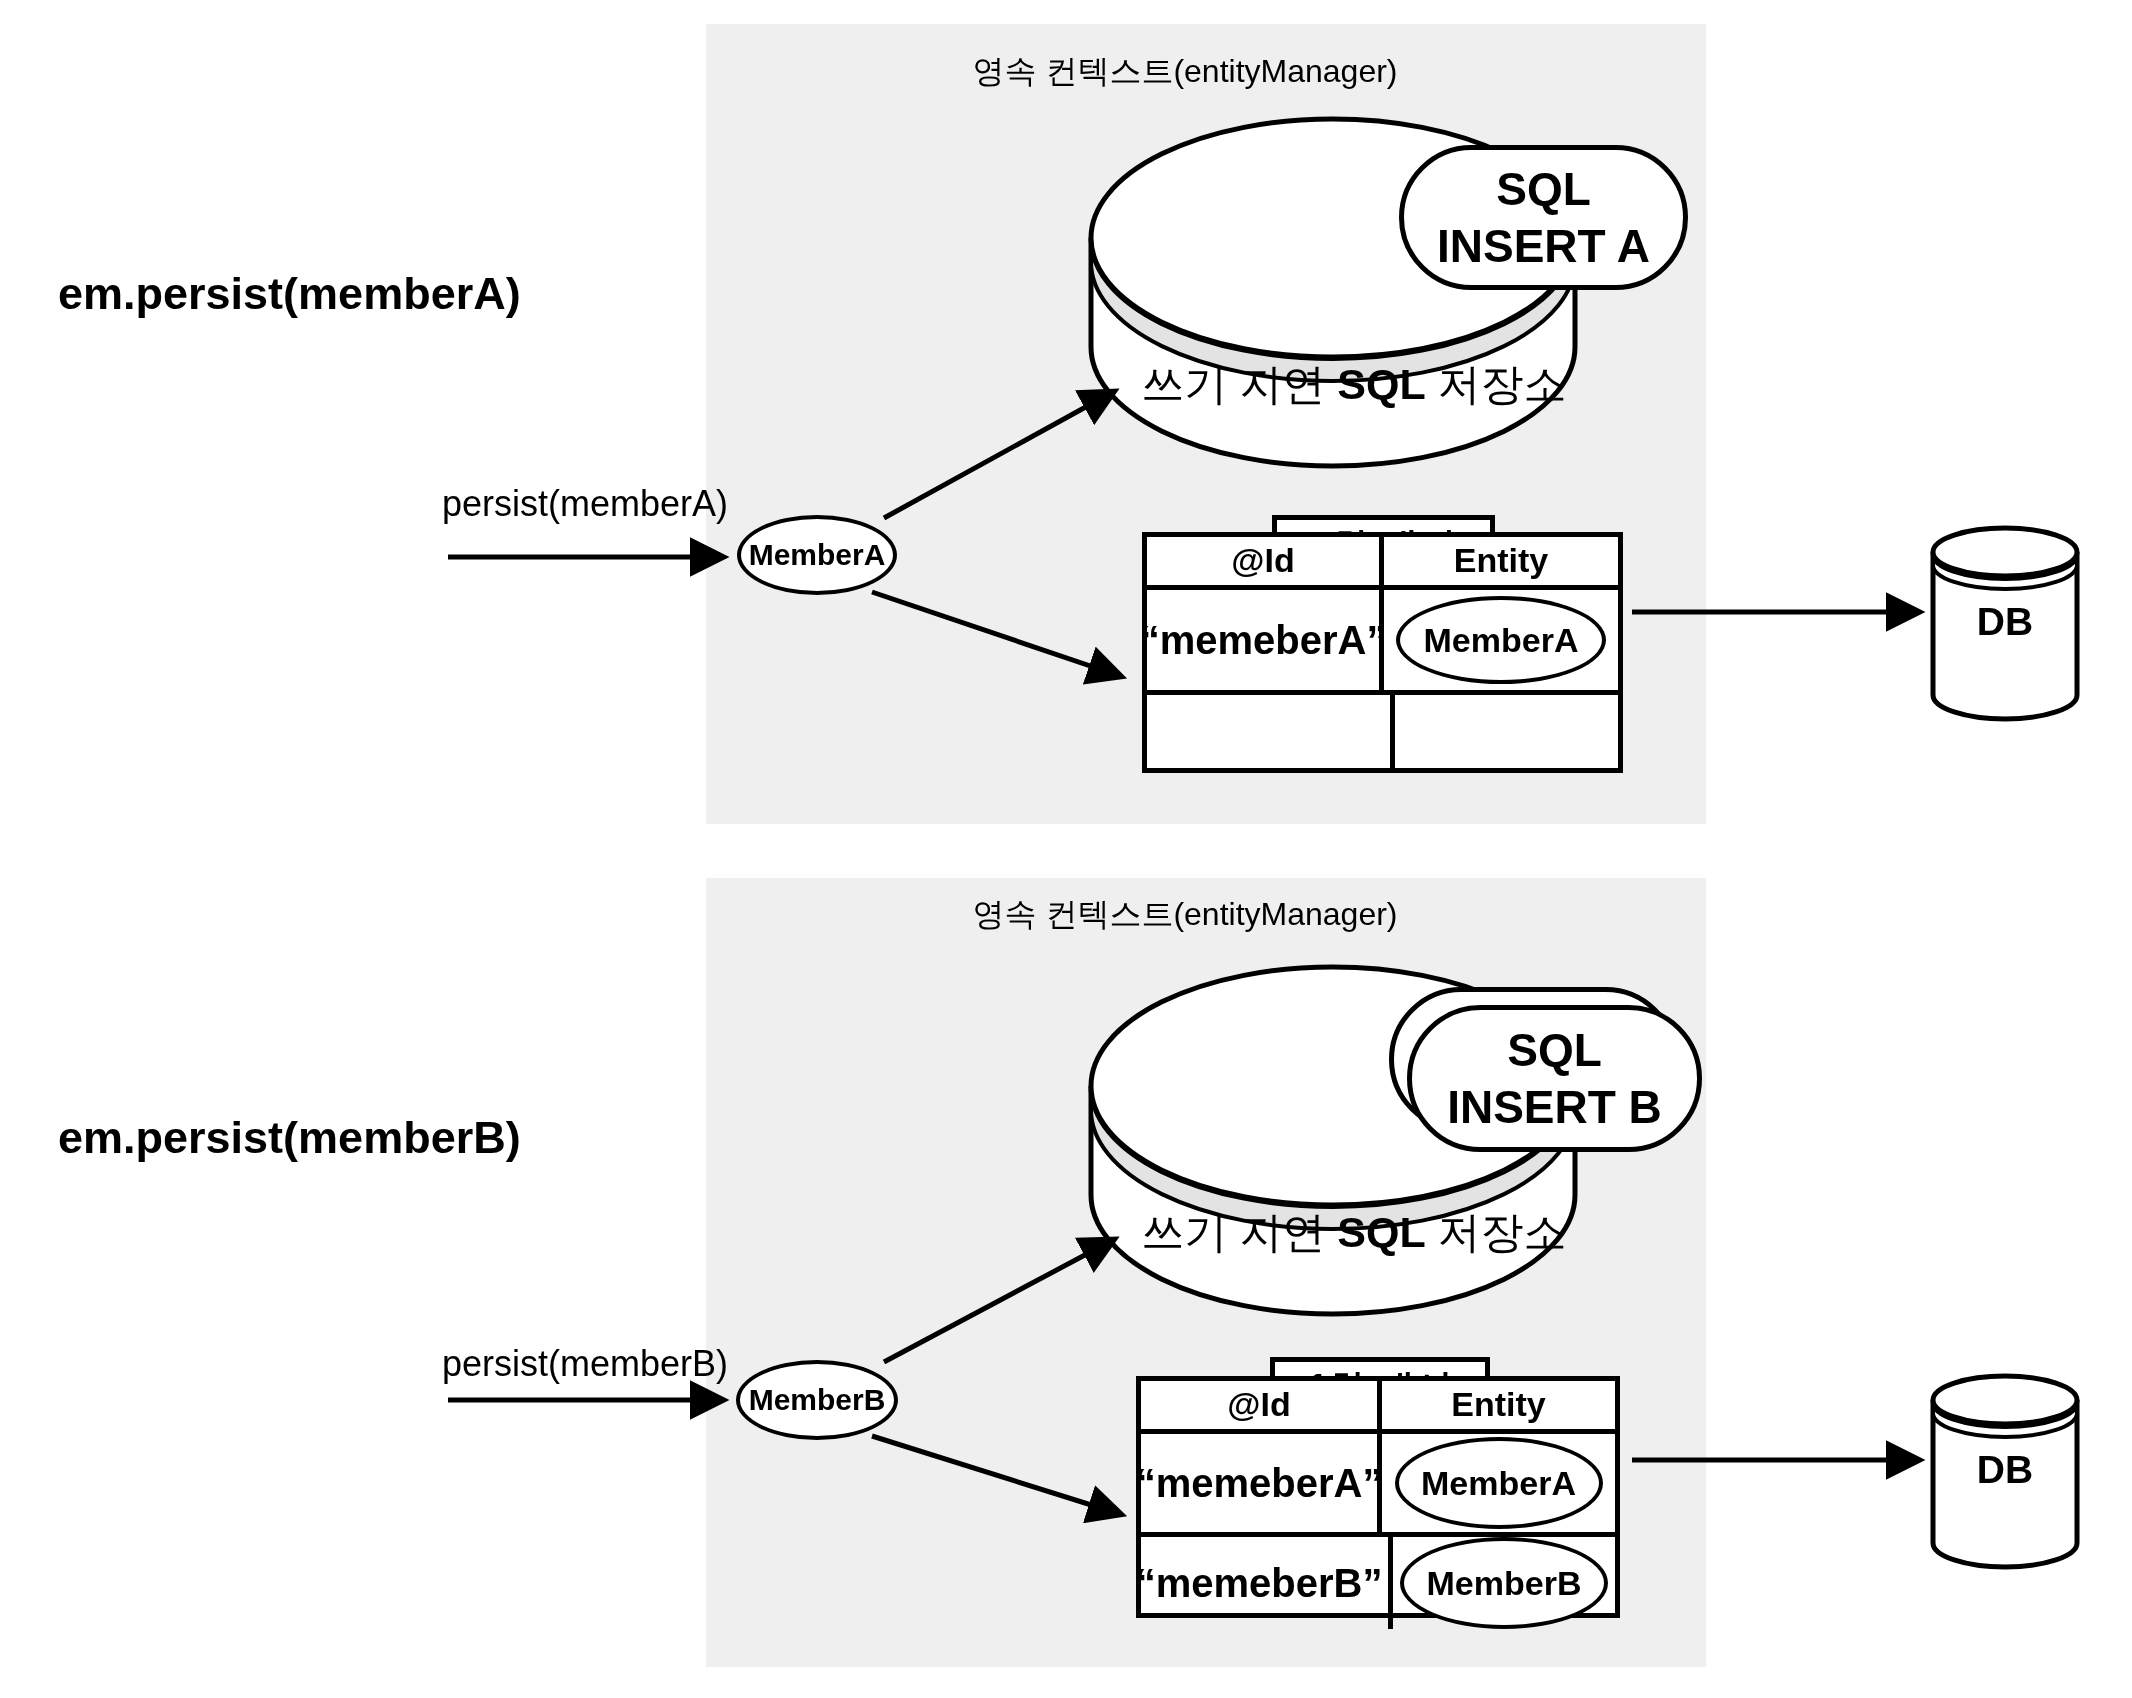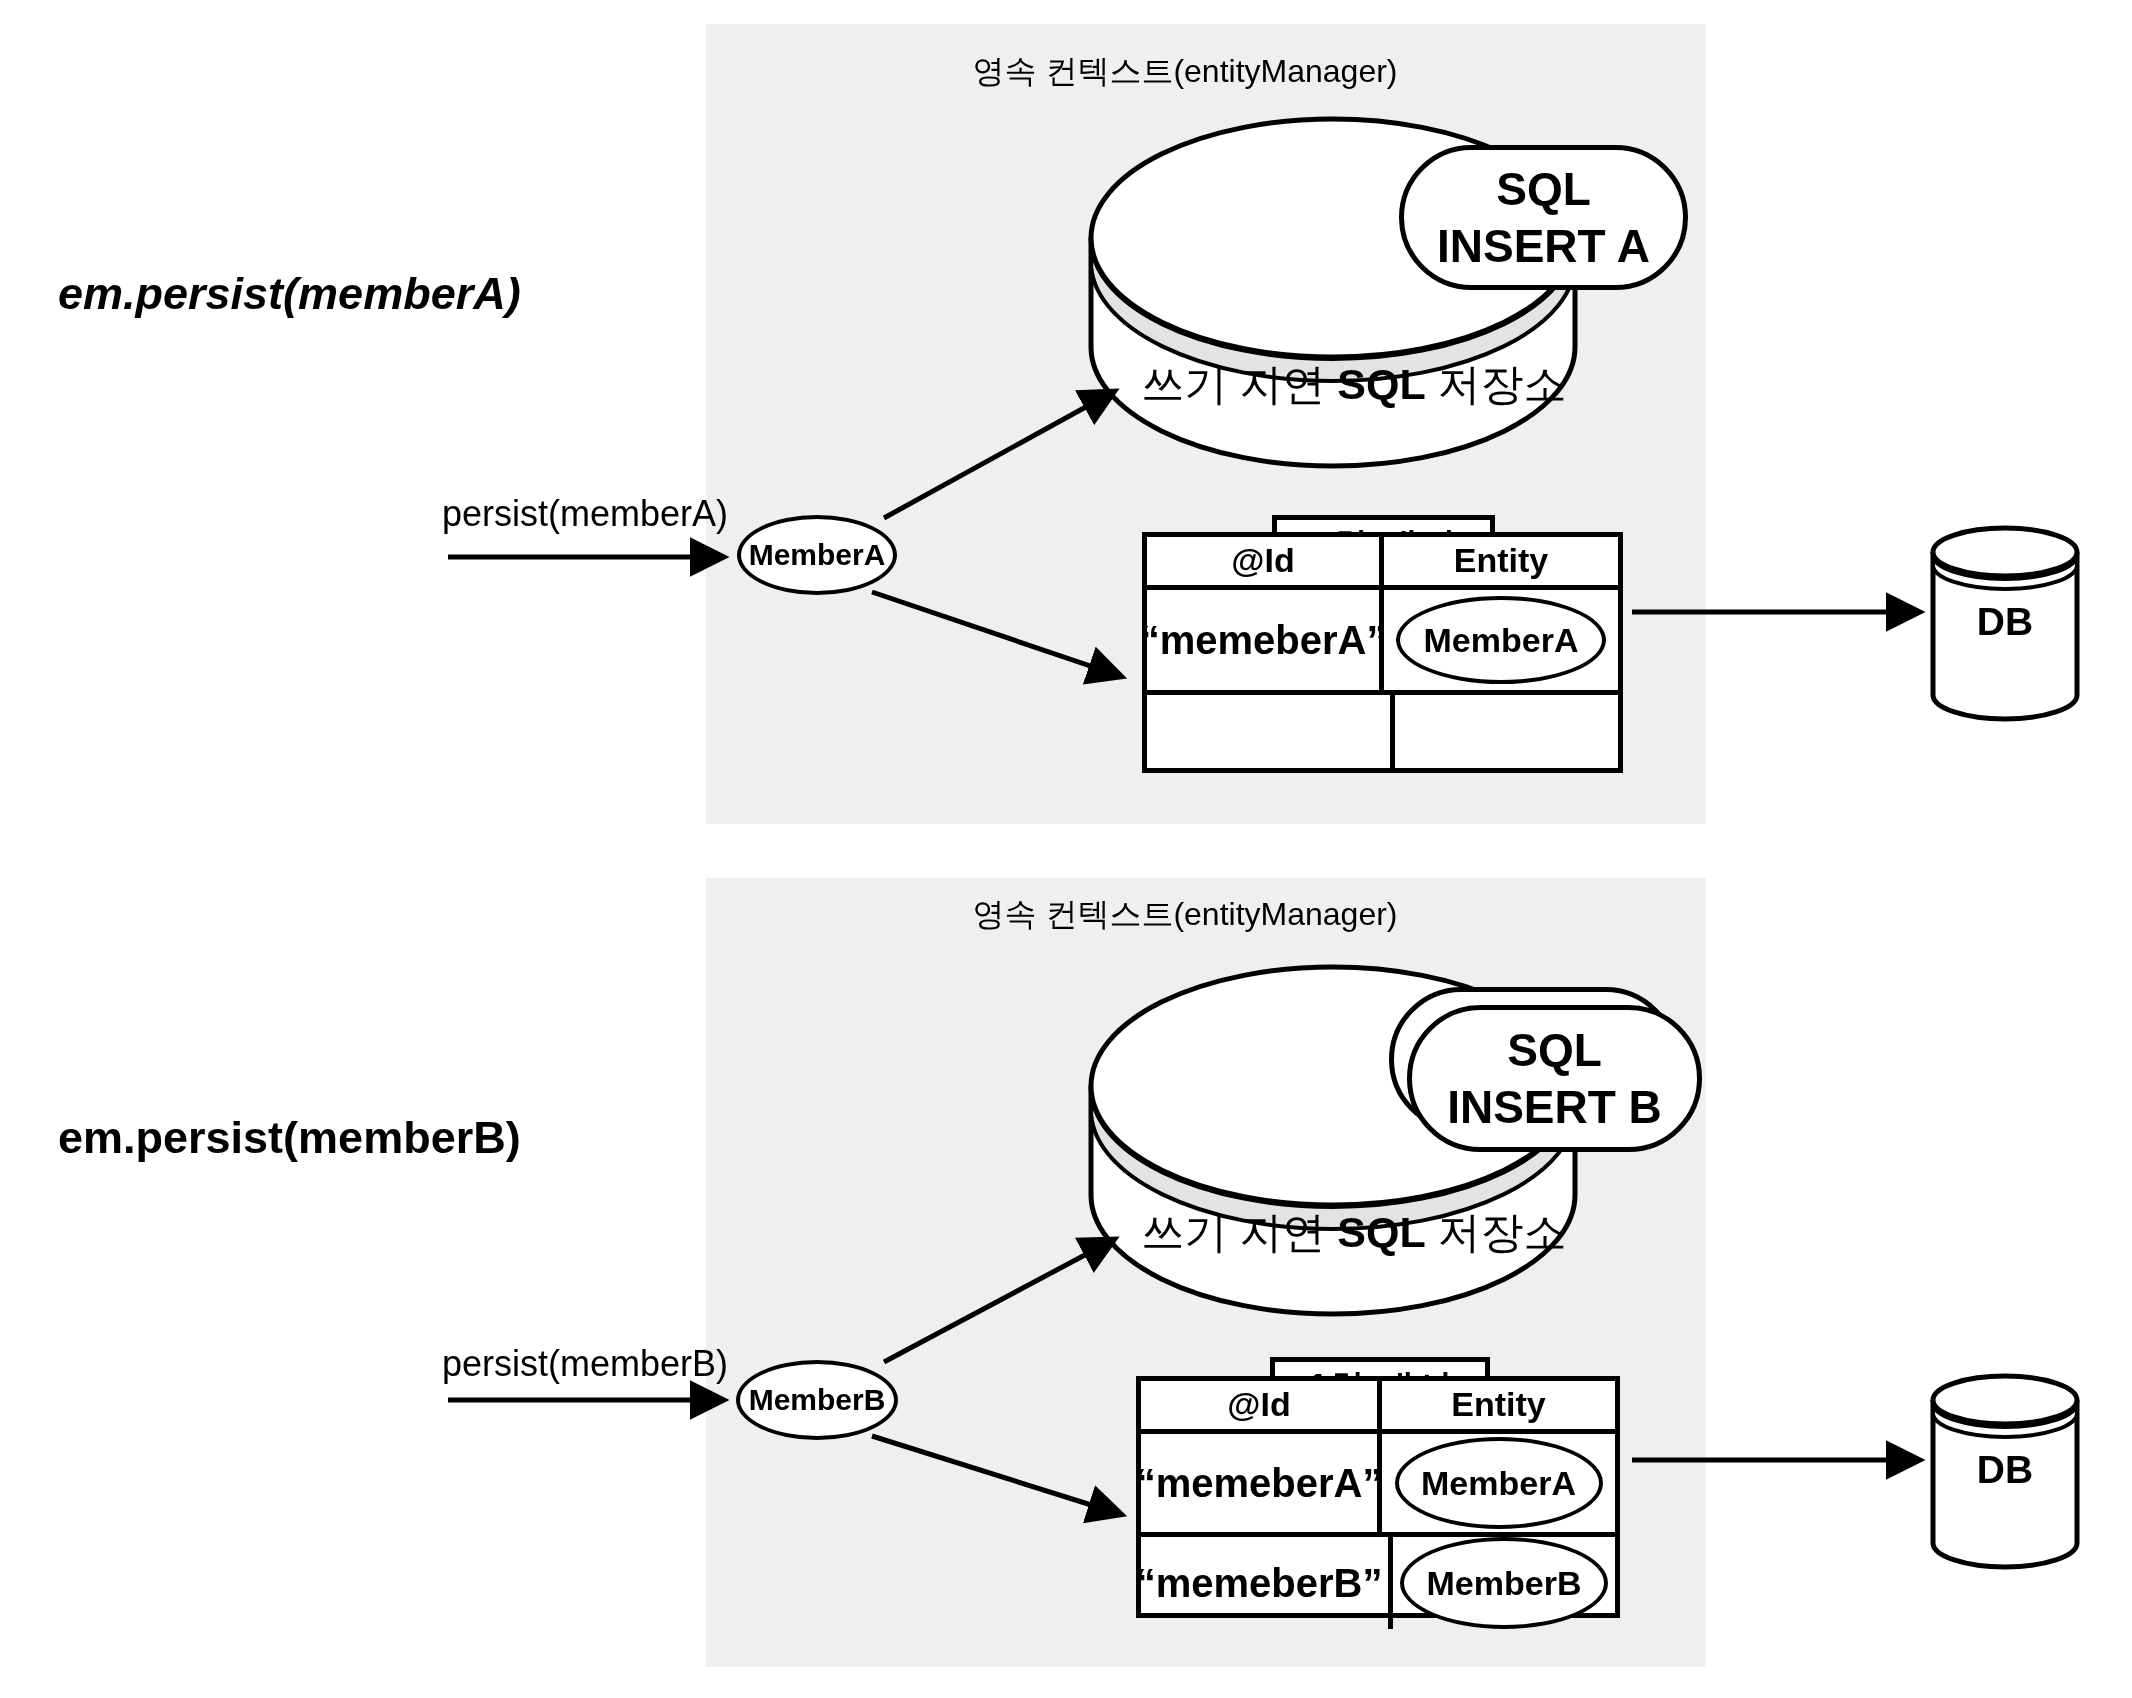--- a/index.html
+++ b/index.html
@@ -92,34 +92,34 @@
     <line x1="884" y1="518" x2="1113" y2="392" stroke="#000" stroke-width="5" marker-end="url(#arrow)"></line>
     <line x1="872" y1="592" x2="1120" y2="676" stroke="#000" stroke-width="5" marker-end="url(#arrow)"></line>
     <line x1="1632" y1="612" x2="1918" y2="612" stroke="#000" stroke-width="5" marker-end="url(#arrow)"></line>
 
     <line x1="448" y1="1400" x2="722" y2="1400" stroke="#000" stroke-width="5" marker-end="url(#arrow)"></line>
     <line x1="884" y1="1362" x2="1113" y2="1240" stroke="#000" stroke-width="5" marker-end="url(#arrow)"></line>
     <line x1="872" y1="1436" x2="1120" y2="1514" stroke="#000" stroke-width="5" marker-end="url(#arrow)"></line>
     <line x1="1632" y1="1460" x2="1918" y2="1460" stroke="#000" stroke-width="5" marker-end="url(#arrow)"></line>
   </svg>
 
-  <div class="abs method-call" style="left:58px;top:268px;font-style:italic;">em.persist(memberA)</div>
+  <div class="abs method-call" style="left:58px;top:268px;">em.persist(memberA)</div>
 
   <div class="abs ctx-title center" style="left:885px;top:50px;width:600px;">영속 컨텍스트(entityManager)</div>
 
   <div class="abs store-label center" style="left:1104px;top:356px;width:500px;">
     <span>쓰기 지연 </span><span class="sql-bold">SQL</span><span> 저장소</span>
   </div>
 
   <div class="abs badge" style="left:1399px;top:145px;width:289px;height:145px;">
     <div>SQL</div>
     <div>INSERT A</div>
   </div>
 
-  <div class="abs persist-label center" style="left:435px;top:493px;width:300px;">persist(memberA)</div>
+  <div class="abs persist-label center" style="left:435px;top:483px;width:300px;">persist(memberA)</div>
 
   <div class="abs entity-node" style="left:737px;top:515px;width:160px;height:80px;">
     <span>MemberA</span>
   </div>
 
   <div class="abs cache-title-box" style="left:1272px;top:471px;width:223px;height:63px;">
     <span>1차 캐시</span>
   </div>
 
   <div class="abs cache-table" style="left:1142px;top:532px;width:481px;height:241px;">

